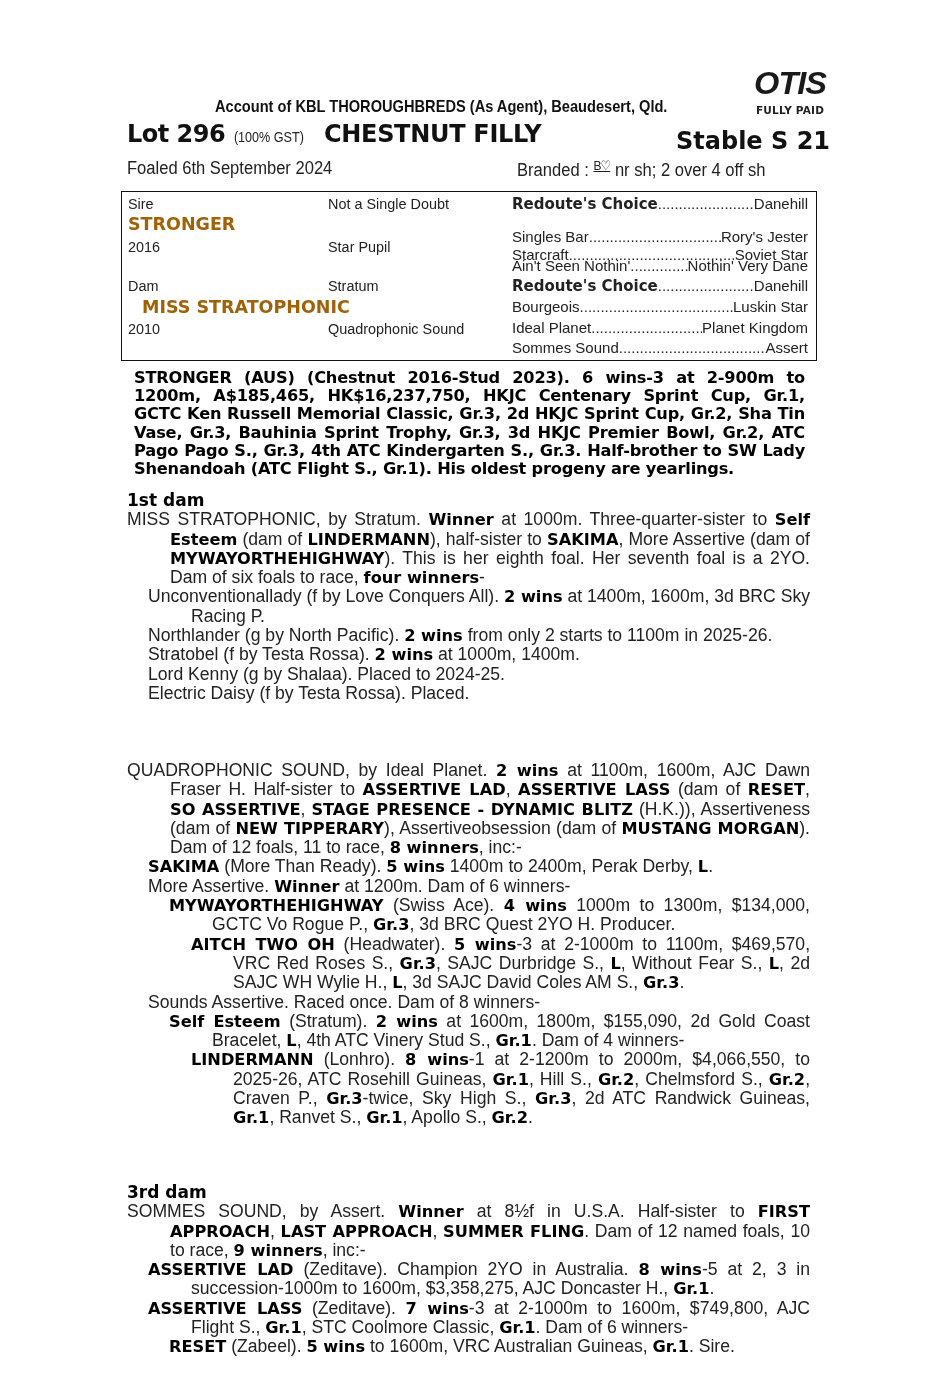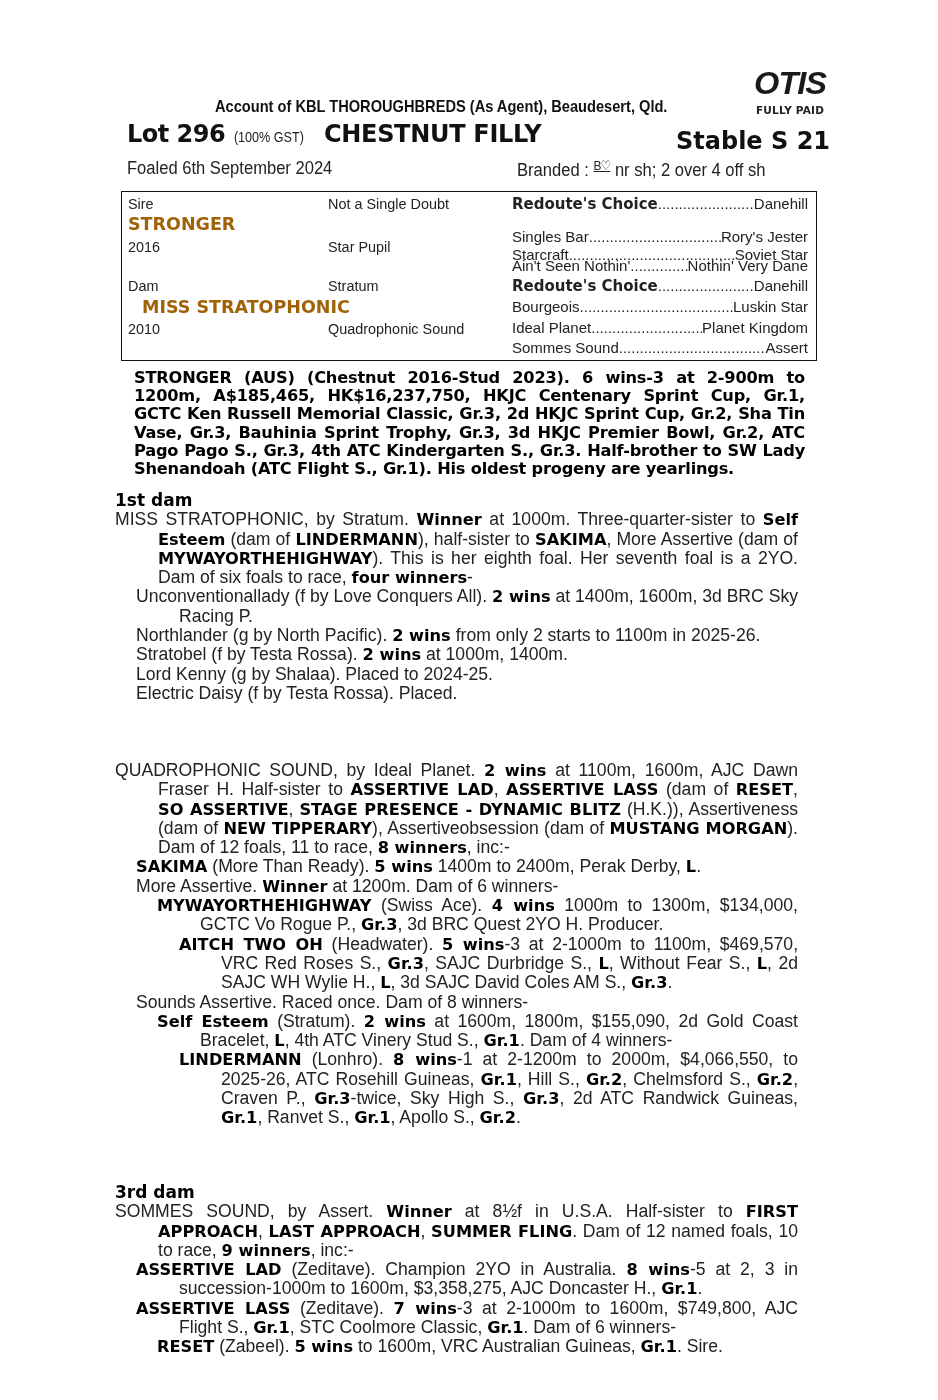--- a/index.html
+++ b/index.html
@@ -23,21 +23,21 @@
   .ped-big { font-family:"DejaVu Sans", sans-serif; font-weight:bold; font-size:17.5px; color:#a16207; transform:none; }
   .g3 { position:absolute; left:390px; width:296px; font-size:15px; color:#222; display:flex; white-space:nowrap; overflow:hidden; }
   .g3 .l { flex:0 0 auto; }
   .g3 .dots { flex:1 1 auto; overflow:hidden; letter-spacing:0; }
   .g3 .dots::after { content:"........................................................................................"; }
   .g3 .r { flex:0 0 auto; }
   .g3 b { font-family:"DejaVu Sans", sans-serif; font-size:15px; }
 
   .sire-summary { left:134px; top:369px; width:671px; font-family:"DejaVu Sans", sans-serif; font-weight:bold; font-size:16.2px; line-height:18.2px; text-align:justify; letter-spacing:-0.2px; color:#000; }
 
-  .section { position:absolute; left:115px; width:683px; font-family:"Liberation Sans", sans-serif; font-size:17.6px; line-height:19.3px; color:#222; }
+  .section { position:absolute; left:127px; width:683px; font-family:"Liberation Sans", sans-serif; font-size:17.6px; line-height:19.3px; color:#222; }
   .section h3 { margin:0; font-family:"DejaVu Sans", sans-serif; font-weight:bold; font-size:17px; line-height:19.3px; color:#000; }
   .section p { margin:0; text-align:justify; }
   .section b { font-family:"DejaVu Sans", sans-serif; font-weight:bold; font-size:16.2px; color:#000; }
   .lv0 { padding-left:43px; text-indent:-43px; }
   .lv1 { padding-left:64px; text-indent:-43px; }
   .lv2 { padding-left:85px; text-indent:-43px; }
   .lv3 { padding-left:106px; text-indent:-42px; }
 </style>
 </head>
 <body>

